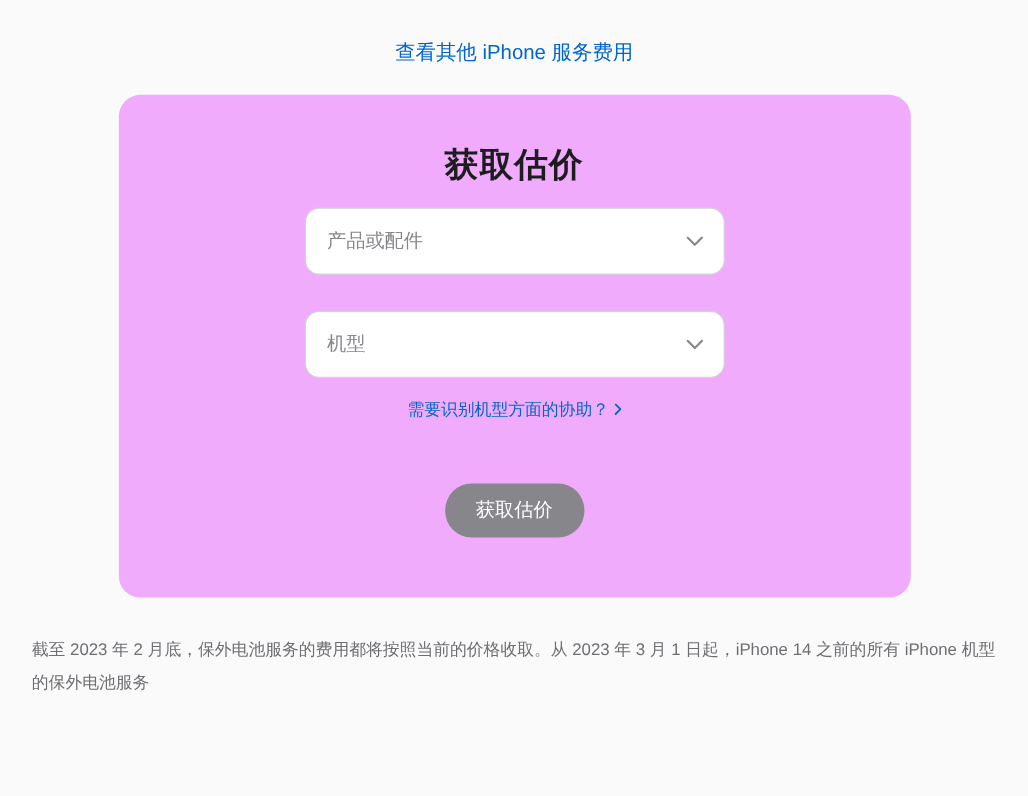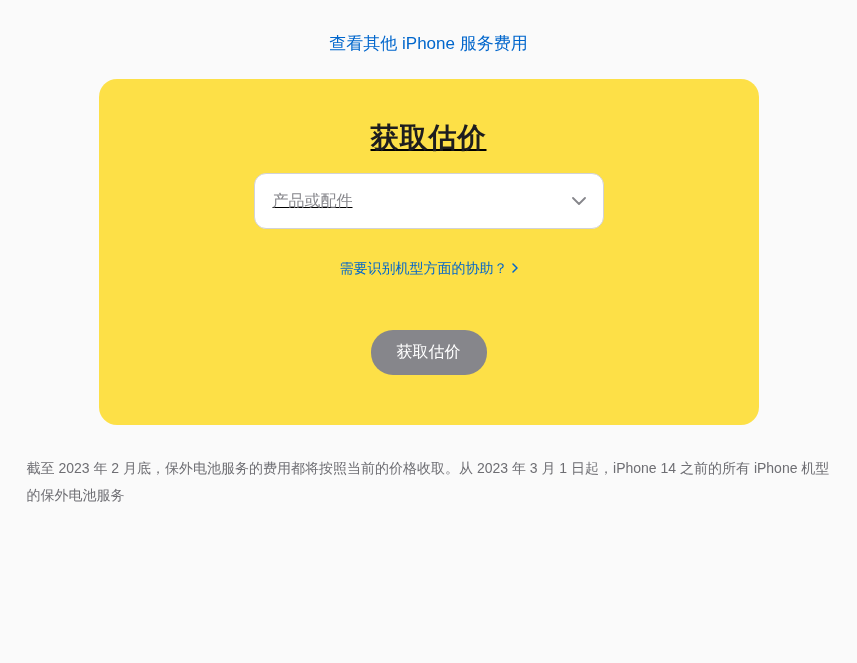--- a/index.html
+++ b/index.html
@@ -21,27 +21,26 @@
       padding: 32px 0 24px 0;
     }
     
     .top-link a {
       color: #0066cc;
       text-decoration: none;
       font-size: 17px;
     }
     
     .card {
-      background: #fde047;
+      background: #f0abfc;
       border-radius: 18px;
       width: 660px;
       margin: 0 auto;
       padding: 40px 50px 50px 50px;
       text-align: center;
-      text-decoration: underline;
     }
     
     .card-title {
       font-size: 28px;
       font-weight: 600;
       color: #1d1d1f;
       margin-bottom: 16px;
       letter-spacing: 1px;
     }
     
@@ -142,20 +141,30 @@
     <div class="select-box">
       <span>产品或配件</span>
     </div>
     <span class="chevron">
       <svg width="14" height="8" viewBox="0 0 14 8">
           <path d="M1 1 L7 7 L13 1" stroke="#86868b" stroke-width="1.8" fill="none" stroke-linecap="round" stroke-linejoin="round"></path>
         </svg>
     </span>
   </div>
   
+  <div class="select-wrapper second">
+    <div class="select-box">
+      <span>机型</span>
+    </div>
+    <span class="chevron">
+      <svg width="14" height="8" viewBox="0 0 14 8">
+          <path d="M1 1 L7 7 L13 1" stroke="#86868b" stroke-width="1.8" fill="none" stroke-linecap="round" stroke-linejoin="round"></path>
+        </svg>
+    </span>
+  </div>
   
   <a href="#" class="help-link">
     <span>需要识别机型方面的协助？</span>
     <span class="caret">
       <svg width="6" height="10" viewBox="0 0 6 10">
           <path d="M1 1 L5 5 L1 9" stroke="#0066cc" stroke-width="1.5" fill="none" stroke-linecap="round" stroke-linejoin="round"></path>
         </svg>
     </span>
   </a>
   

